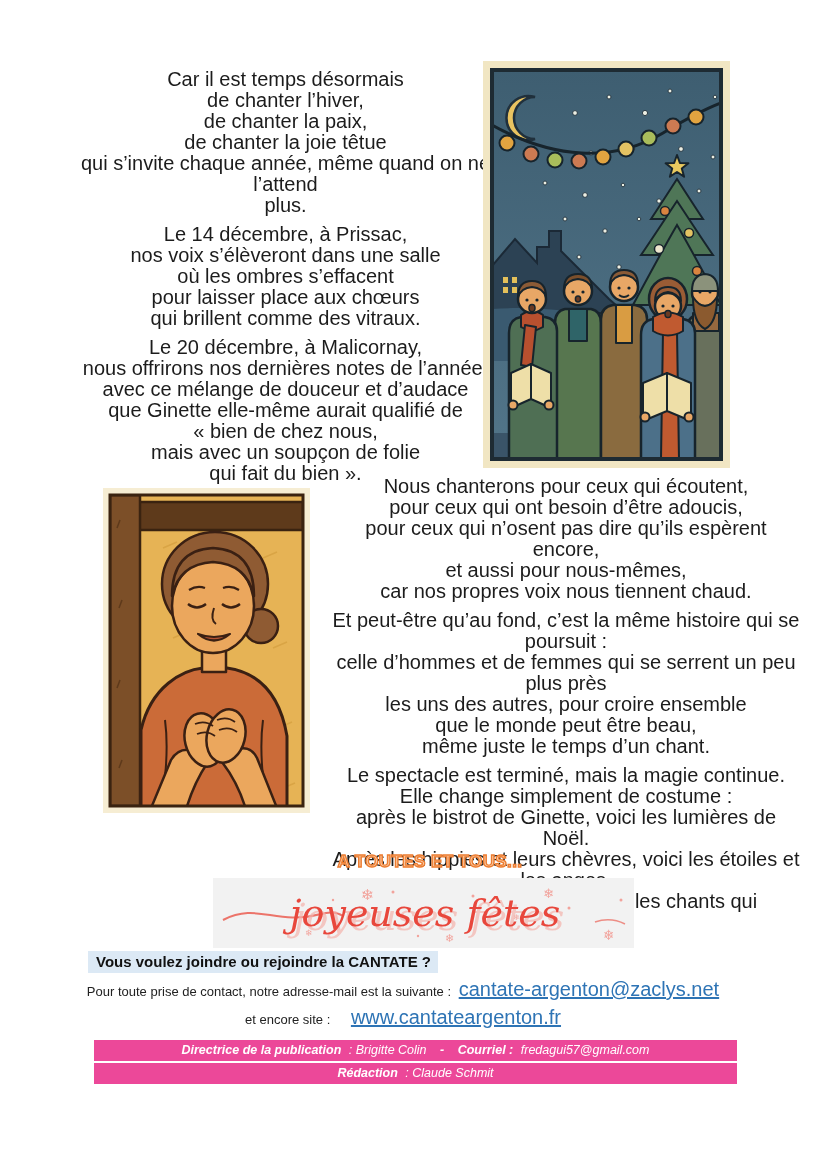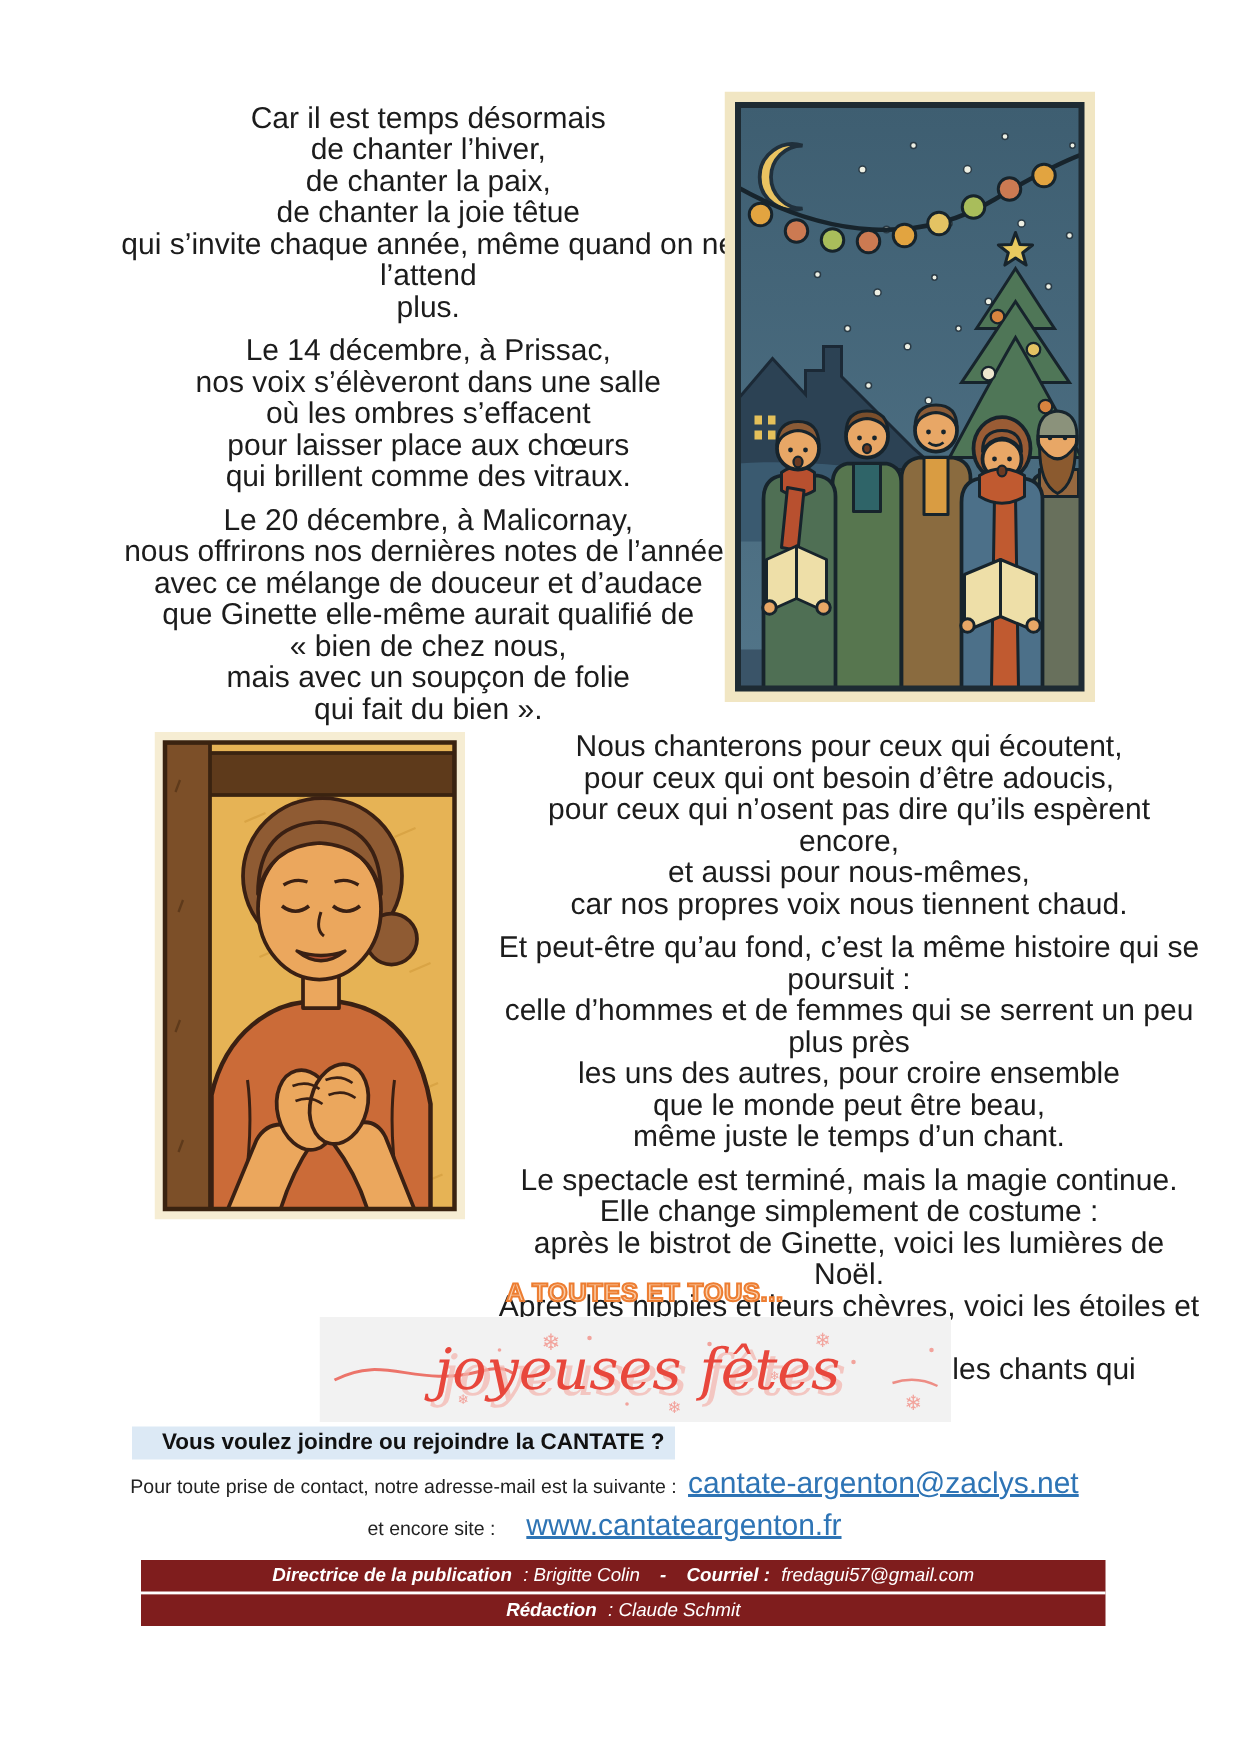--- a/index.html
+++ b/index.html
@@ -2,42 +2,42 @@
 <html lang="fr"><head>
 <meta charset="utf-8">
 <style>
   html,body{margin:0;padding:0;background:#ffffff;}
   .page{position:relative;width:826px;height:1169px;background:#ffffff;overflow:hidden;
         font-family:"Liberation Sans", sans-serif;color:#1d1d1d;}
   
   .poem{position:absolute;text-align:center;font-size:20px;line-height:21px;color:#1c1c1c;}
   .poem p{margin:0 0 8px 0;white-space:pre-line;}
   .poem-left{left:63px;top:69px;width:445px;}
-  .poem-right{left:330px;top:488px;width:472px;}
+  .poem-right{left:330px;top:476px;width:472px;}
   
   figure{margin:0;padding:0;position:absolute;}
   .carolers{left:483px;top:61px;width:247px;height:407px;}
   .woman{left:103px;top:488px;width:207px;height:325px;}
   
   .orange-heading{position:absolute;left:213px;top:852px;width:434px;text-align:center;
     font-weight:800;font-size:17px;letter-spacing:.4px;color:#F9CDA9;
     -webkit-text-stroke:1.4px #ED7D31;text-shadow:0 0 0 #ED7D31;}
   
   .banner{left:213px;top:878px;width:421px;height:70px;}
   
   .join-heading{position:absolute;left:88px;top:951px;font-size:15px;font-weight:bold;color:#111;}
-  .join-heading .hl{background:#DCE9F5;padding:2px 7px 3px 20px;display:inline-block;}
+  .join-heading .hl{background:#DCE9F5;padding:2px 7px 3px 8px;display:inline-block;}
   .contact-line{position:absolute;left:40px;top:978px;width:726px;text-align:center;font-size:13px;color:#222;}
   .site-line{position:absolute;left:40px;top:1006px;width:726px;text-align:center;font-size:13px;color:#222;}
   .doc-link{color:#2E74B5;text-decoration:underline;font-size:20px;cursor:pointer;}
   .contact-line .doc-link{margin-left:4px;}
   .site-line .doc-link{margin-left:17px;}
   
   .footer{position:absolute;left:94px;top:1040px;width:643px;}
-  .footer .bar{background:#7f1d1d;color:#ffffff;text-align:center;font-size:12.5px;
+  .footer .bar{background:#ec4899;color:#ffffff;text-align:center;font-size:12.5px;
     font-style:italic;padding:3px 0 4px 0;}
   .footer .bar.first{border-bottom:2px solid #ffffff;}
   .footer .b{font-weight:bold;}
   .footer .dash{margin:0 10px;font-weight:bold;}
   .footer .sp{margin-left:4px;}
 </style>
 </head>
 <body>
 
 <div class="page">

